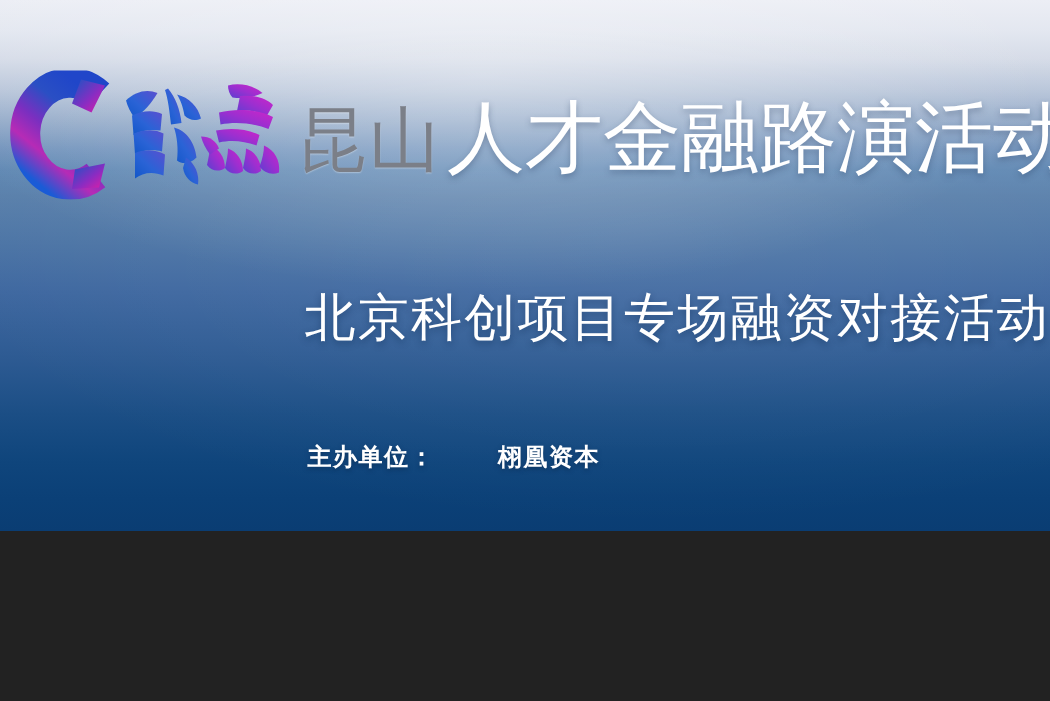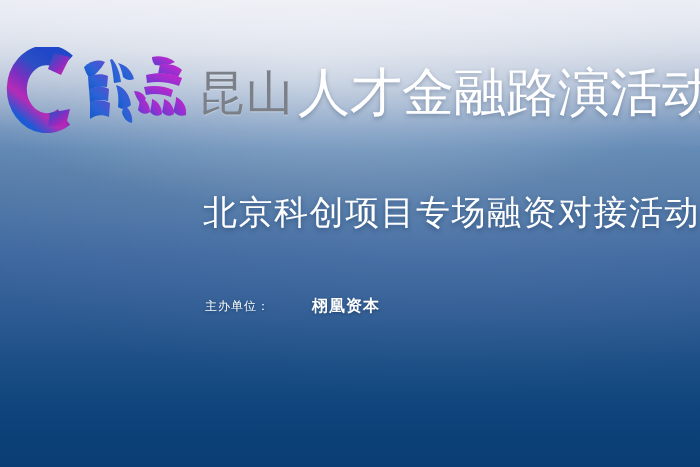--- a/index.html
+++ b/index.html
@@ -4,21 +4,21 @@
 <style>
   html, body {
     margin: 0;
     padding: 0;
     background: #222;
   }
 
   #poster {
     position: relative;
     width: 700px;
-    height: 467px;
+    height: 354px;
     overflow: hidden;
     font-family: "Liberation Sans", "DejaVu Sans", sans-serif;
     
     background: linear-gradient(
       to bottom,
       #eceef5 0%,
       #e3e7f0 6%,
       #d6dce8 11%,
       #b9c6da 17%,
       #94abc9 23%,
@@ -113,24 +113,24 @@
   .organizer {
     position: absolute;
     left: 205px;
     top: 293px;
     display: flex;
     align-items: flex-start;
     color: #ffffff;
   }
 
   .organizer-label {
-    font-size: 12px;
+    font-size: 16px;
     line-height: 26px;
     letter-spacing: 1px;
-    font-weight: 400;
+    font-weight: 700;
     white-space: nowrap;
     text-shadow: 0 1px 3px rgba(8,35,70,0.5);
   }
 
   .organizer-names {
     margin-left: 42px;
     display: flex;
     flex-direction: row;
   }
 

